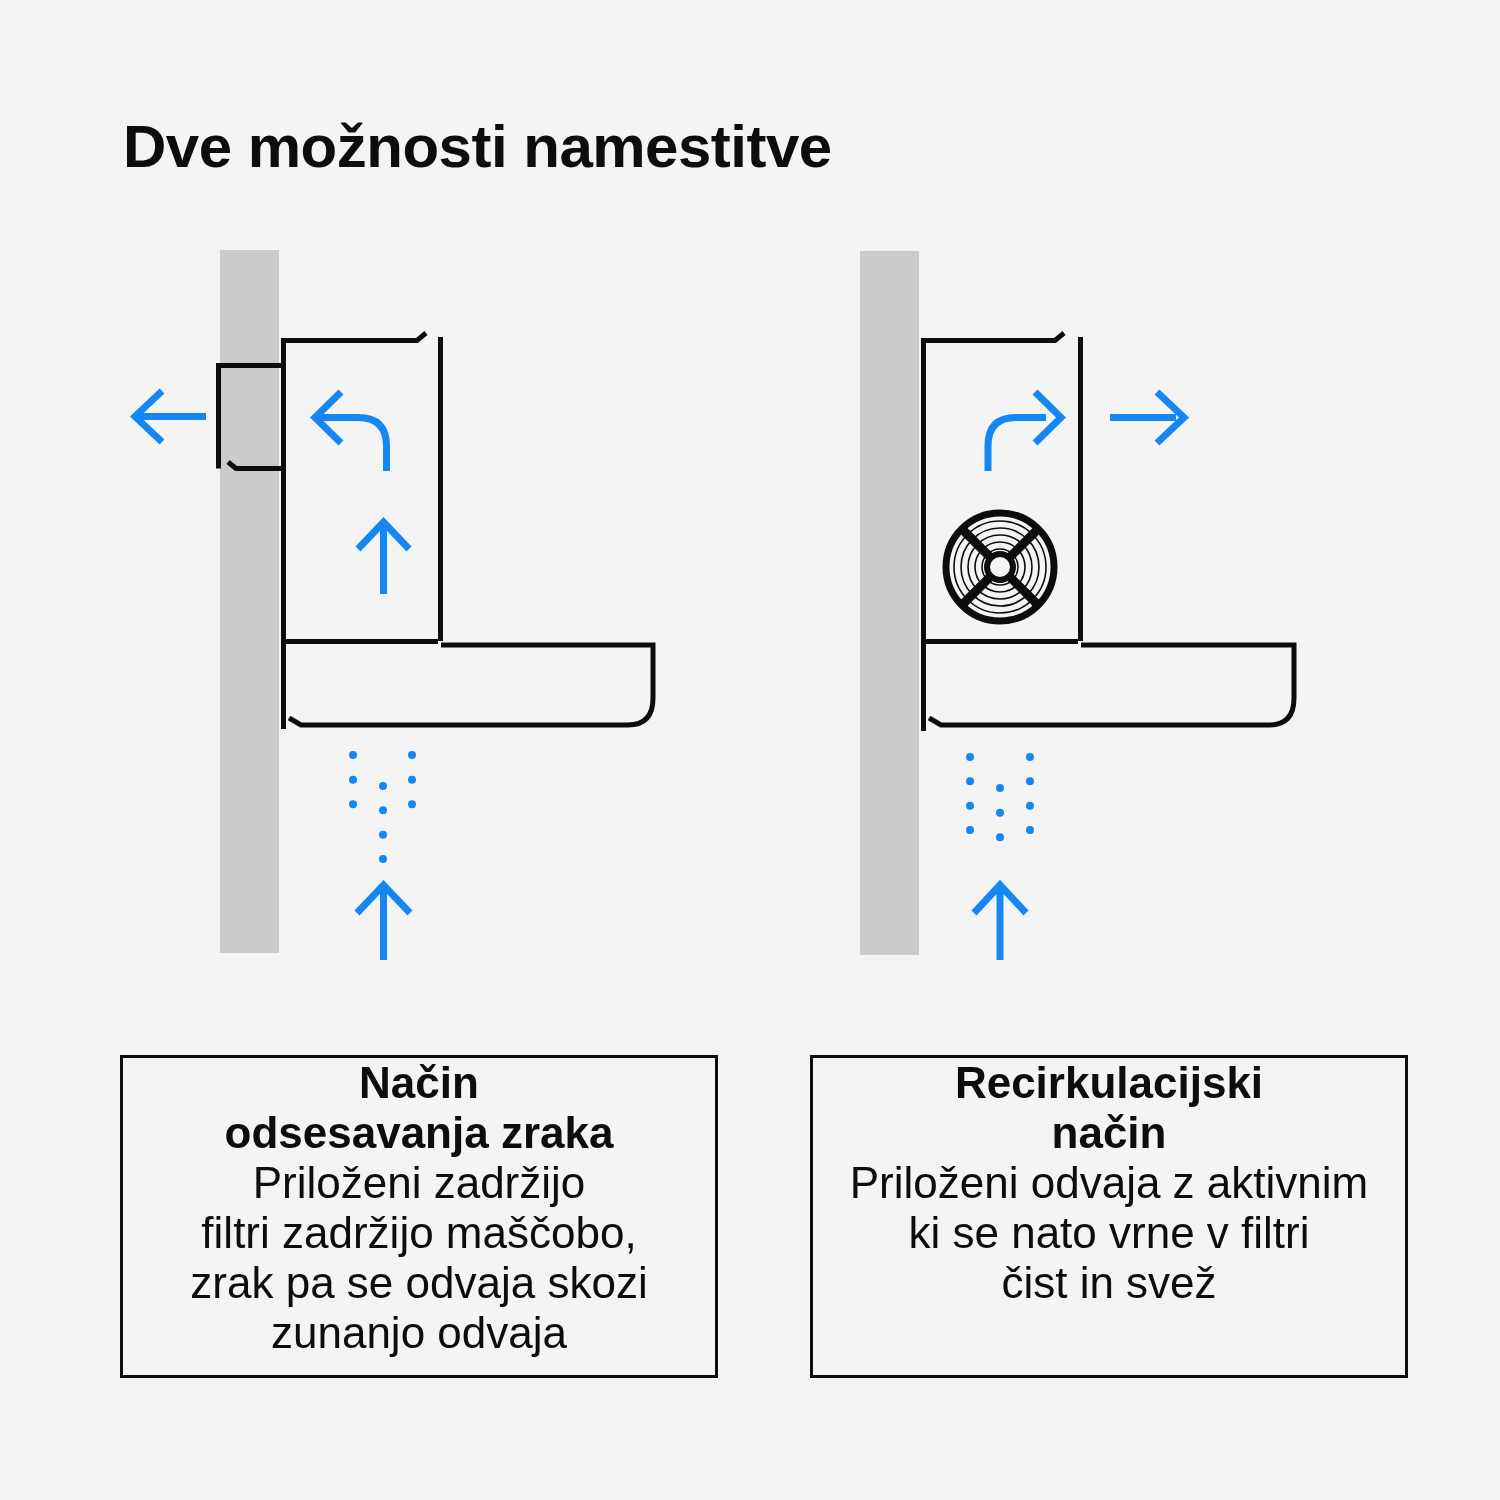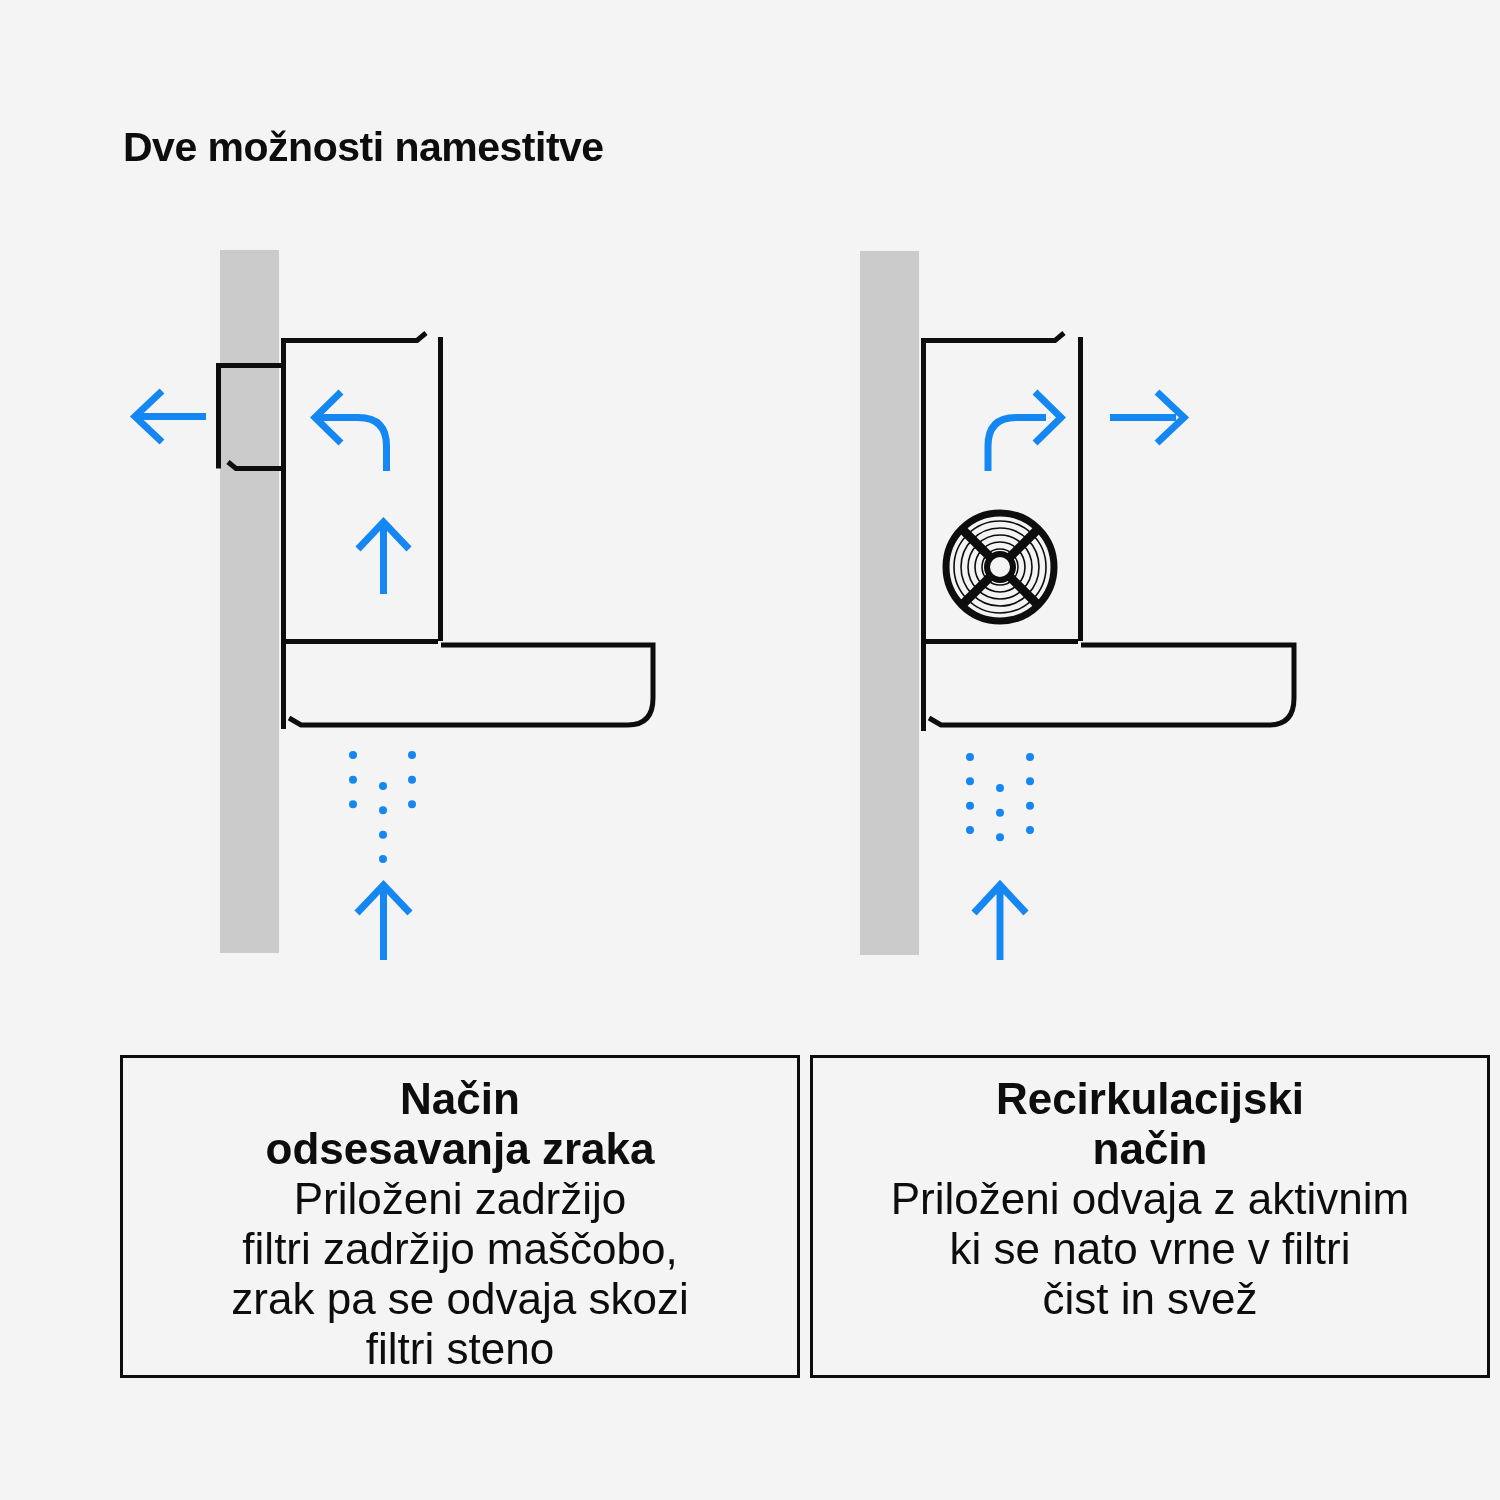--- a/index.html
+++ b/index.html
@@ -3,37 +3,37 @@
 <meta charset="utf-8">
 <style>
   html,body{margin:0;padding:0}
   body{
     position:relative;width:1500px;height:1500px;overflow:hidden;
     background:var(--bg,#f4f4f4);
     font-family:"Liberation Sans",sans-serif;
     color:var(--text,#0d0d0d);
   }
   .title{
-    position:absolute;left:123px;top:124px;
-    font-size:41px;font-weight:700;letter-spacing:-0.5px;white-space:nowrap;
+    position:absolute;left:123px;top:112px;
+    font-size:60px;font-weight:700;letter-spacing:-0.5px;white-space:nowrap;
   }
   svg.diagrams{position:absolute;left:0;top:0}
   .k{stroke:var(--line,#0d0d0d);stroke-width:5;fill:none;stroke-linecap:butt;stroke-linejoin:miter}
   .b{stroke:var(--accent,#1487f2);stroke-width:7;fill:none;stroke-linecap:butt;stroke-linejoin:miter}
   .dotline{stroke:var(--accent,#1487f2);stroke-linecap:round;fill:none}
   .wall{fill:var(--wall,#cbcbcb)}
   .thin{stroke-width:1.6}
   .blades{stroke-width:9}
   .ring{stroke-width:7}
   .hub{stroke-width:6;fill:var(--bg,#f4f4f4);stroke:var(--line,#0d0d0d)}
   .caption{
-    position:absolute;top:1055px;height:323px;width:680px;
+    position:absolute;top:1055px;height:323px;width:598px;
     border:3px solid var(--line,#0d0d0d);box-sizing:border-box;
     background:transparent;text-align:center;
-    font-size:44px;line-height:50px;padding-top:16px;white-space:nowrap;
+    font-size:44px;line-height:50px;white-space:nowrap;
   }
   .caption .h{font-weight:700}
   #caption-left{left:120px}
   #caption-right{left:810px}
 </style>
 </head>
 <body>
 
 <div class="title">Dve možnosti namestitve</div>
 
@@ -84,21 +84,21 @@
     <path class="b" d="M 1000,960 V 890 M 974,913 L 1000,885 L 1026,913"></path>
   </g>
 </svg>
 
 <div class="caption" id="caption-left">
   <div class="h">Način</div>
   <div class="h">odsesavanja zraka</div>
   <div>Priloženi zadržijo</div>
   <div>filtri zadržijo maščobo,</div>
   <div>zrak pa se odvaja skozi</div>
-  <div>filtri steno</div>
+  <div>zunanjo odvaja</div>
 </div>
 
 <div class="caption" id="caption-right">
   <div class="h">Recirkulacijski</div>
   <div class="h">način</div>
   <div>Priloženi odvaja z aktivnim</div>
   <div>ki se nato vrne v filtri</div>
   <div>čist in svež</div>
 </div>
 

